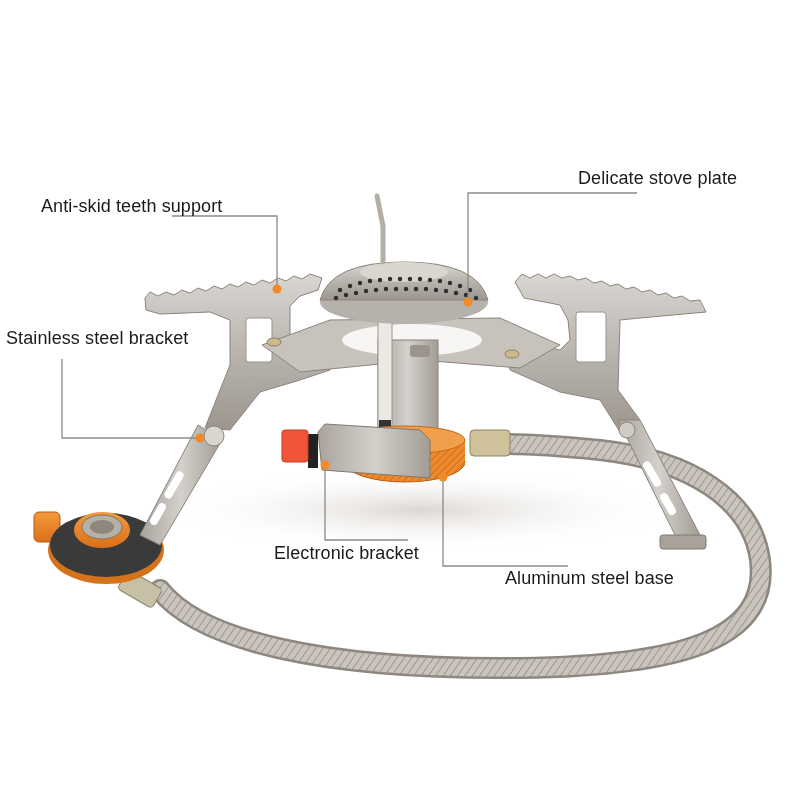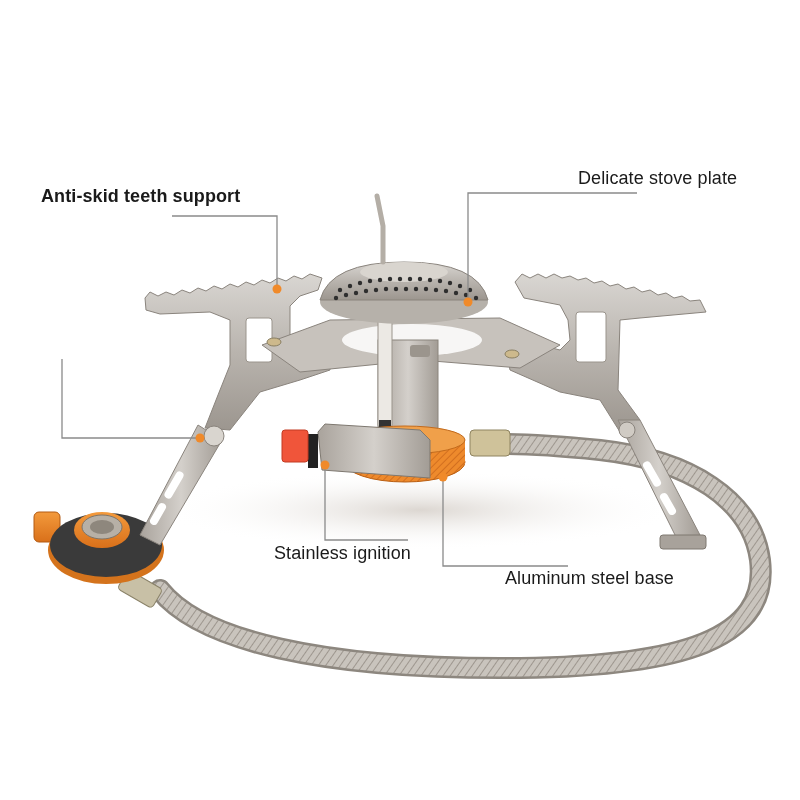--- a/index.html
+++ b/index.html
@@ -148,17 +148,18 @@
     </g>
     <g fill="#f08a2a">
       <circle cx="277" cy="289" r="4.5"></circle>
       <circle cx="468" cy="302" r="4.5"></circle>
       <circle cx="200" cy="438" r="4.5"></circle>
       <circle cx="325" cy="465" r="4.5"></circle>
       <circle cx="443" cy="477" r="4.5"></circle>
     </g>
   </svg>
 
-  <div class="label" style="left:41px; top:186px;font-weight:bold;">Anti-skid teeth support</div>
+  <div class="label" style="left:41px; top:196px;">Anti-skid teeth support</div>
   <div class="label" style="left:578px; top:168px;">Delicate stove plate</div>
-  <div class="label" style="left:274px; top:543px;">Stainless ignition</div>
+  <div class="label" style="left:6px; top:328px;">Stainless steel bracket</div>
+  <div class="label" style="left:274px; top:543px;">Electronic bracket</div>
   <div class="label" style="left:505px; top:568px;">Aluminum steel base</div>
 </div>
 
 </body></html>

